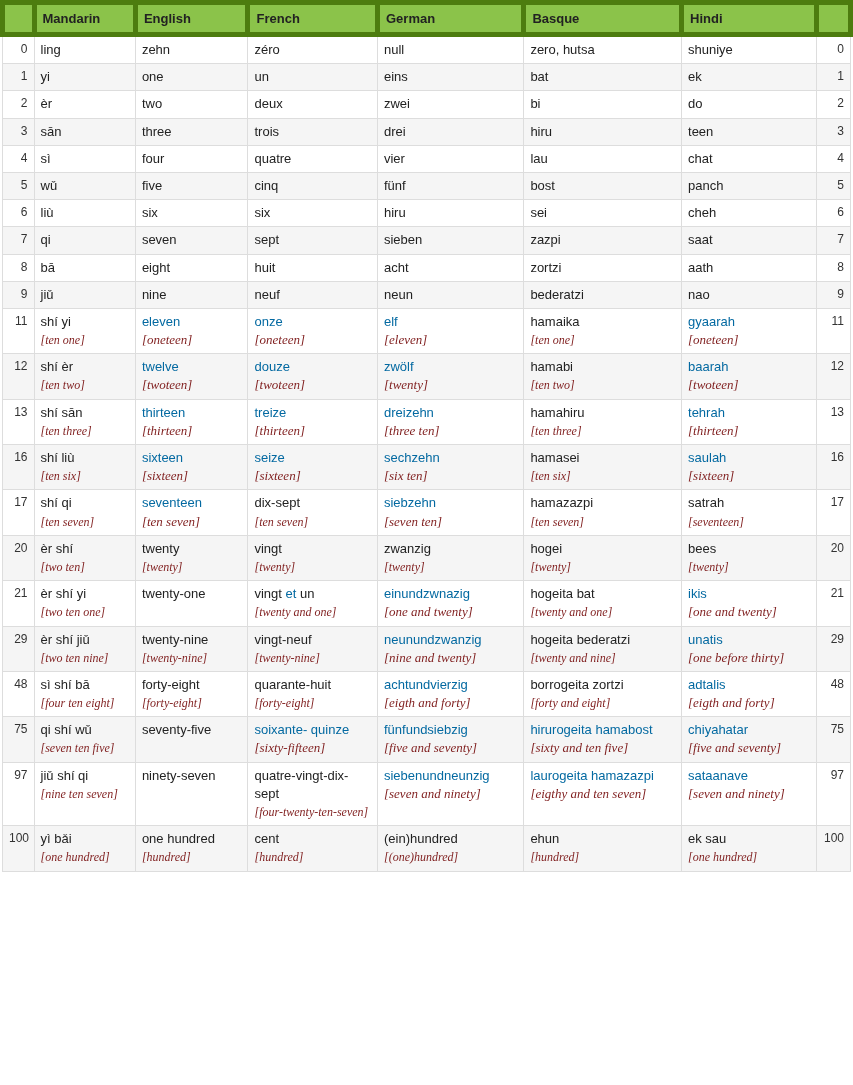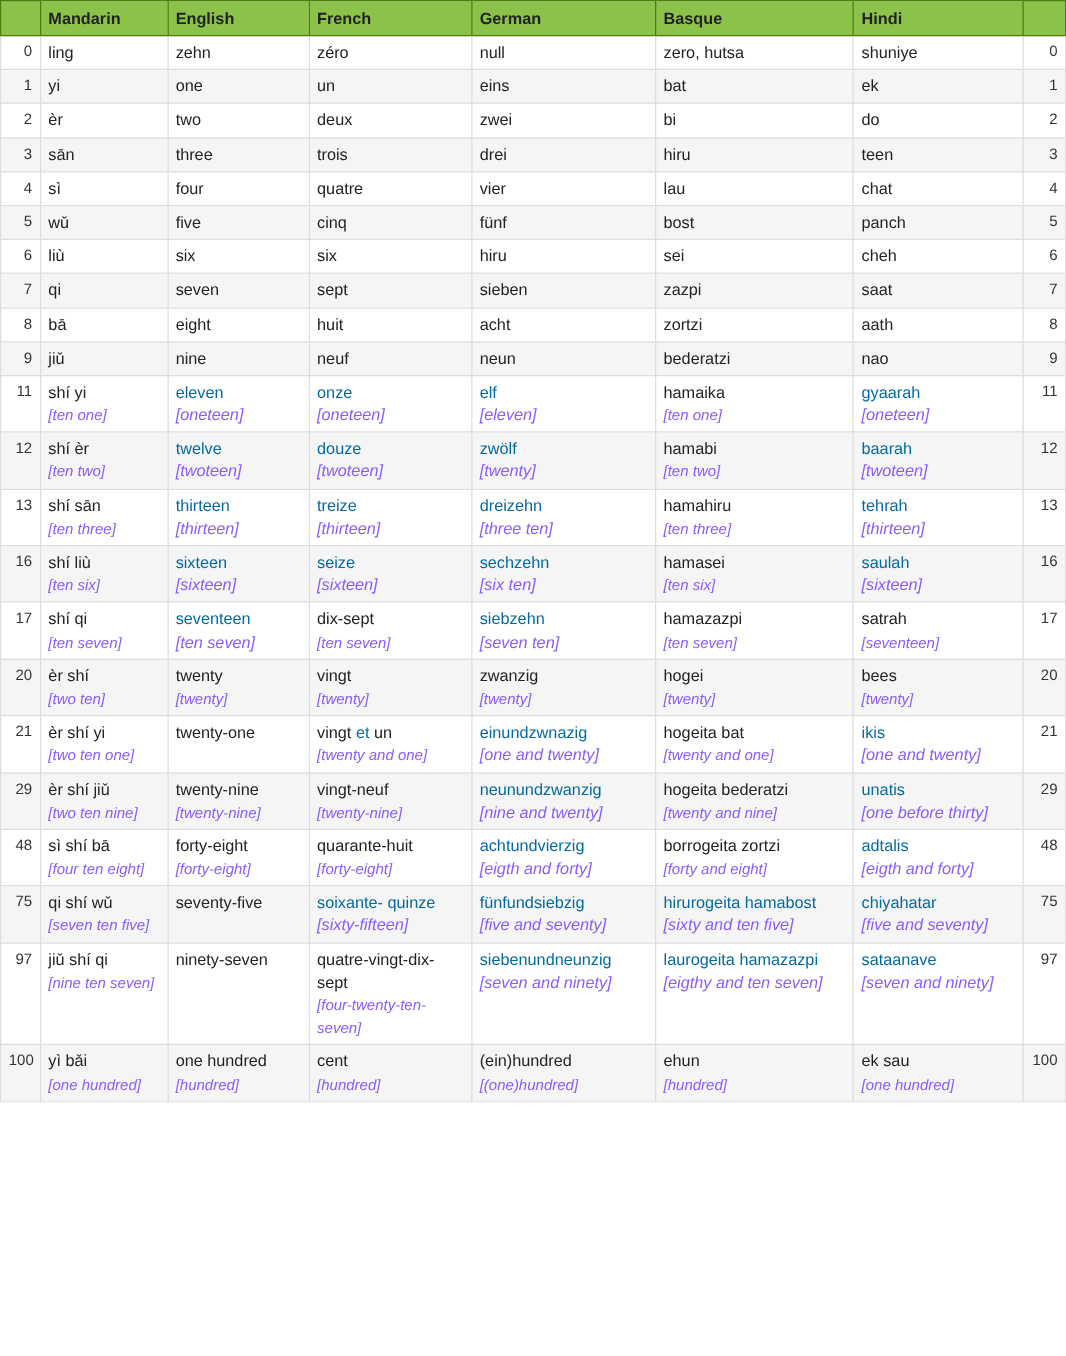--- a/index.html
+++ b/index.html
@@ -29,21 +29,21 @@
 
     thead tr {
       background: #8bc34a;
     }
     thead th {
       padding: 6px 6px;
       font-weight: bold;
       font-size: 13px;
       color: #222;
       text-align: left;
-      border: 1px solid #4d7c0f;
+      border: 5px solid #4d7c0f;
     }
     thead th:first-child, thead th:last-child {
       background: #8bc34a;
     }
     tbody tr {
       border-bottom: 1px solid #ddd;
     }
     tbody tr:nth-child(even) {
       background: #f5f5f5;
     }
@@ -56,25 +56,26 @@
       border: 1px solid #ddd;
       line-height: 1.4;
     }
     td.num {
       text-align: right;
       color: #333;
       font-size: 12px;
     }
     .cyan { color: #0369a1; }
     .subtext {
-      color: #8b5cf6;
+      color: #7f1d1d;
       font-style: italic;
       font-size: 12px;
-    }
-    .cyan-italic { color: #8b5cf6; font-style: italic; }
+      font-family: Liberation Serif, serif;
+    }
+    .cyan-italic { color: #7f1d1d; font-style: italic; font-family: Liberation Serif, serif; }
   </style>
 </head>
 <body>
 
 <div class="table-container">
   <table>
     <colgroup>
       <col class="col-num">
       <col class="col-mandarin">
       <col class="col-english">

